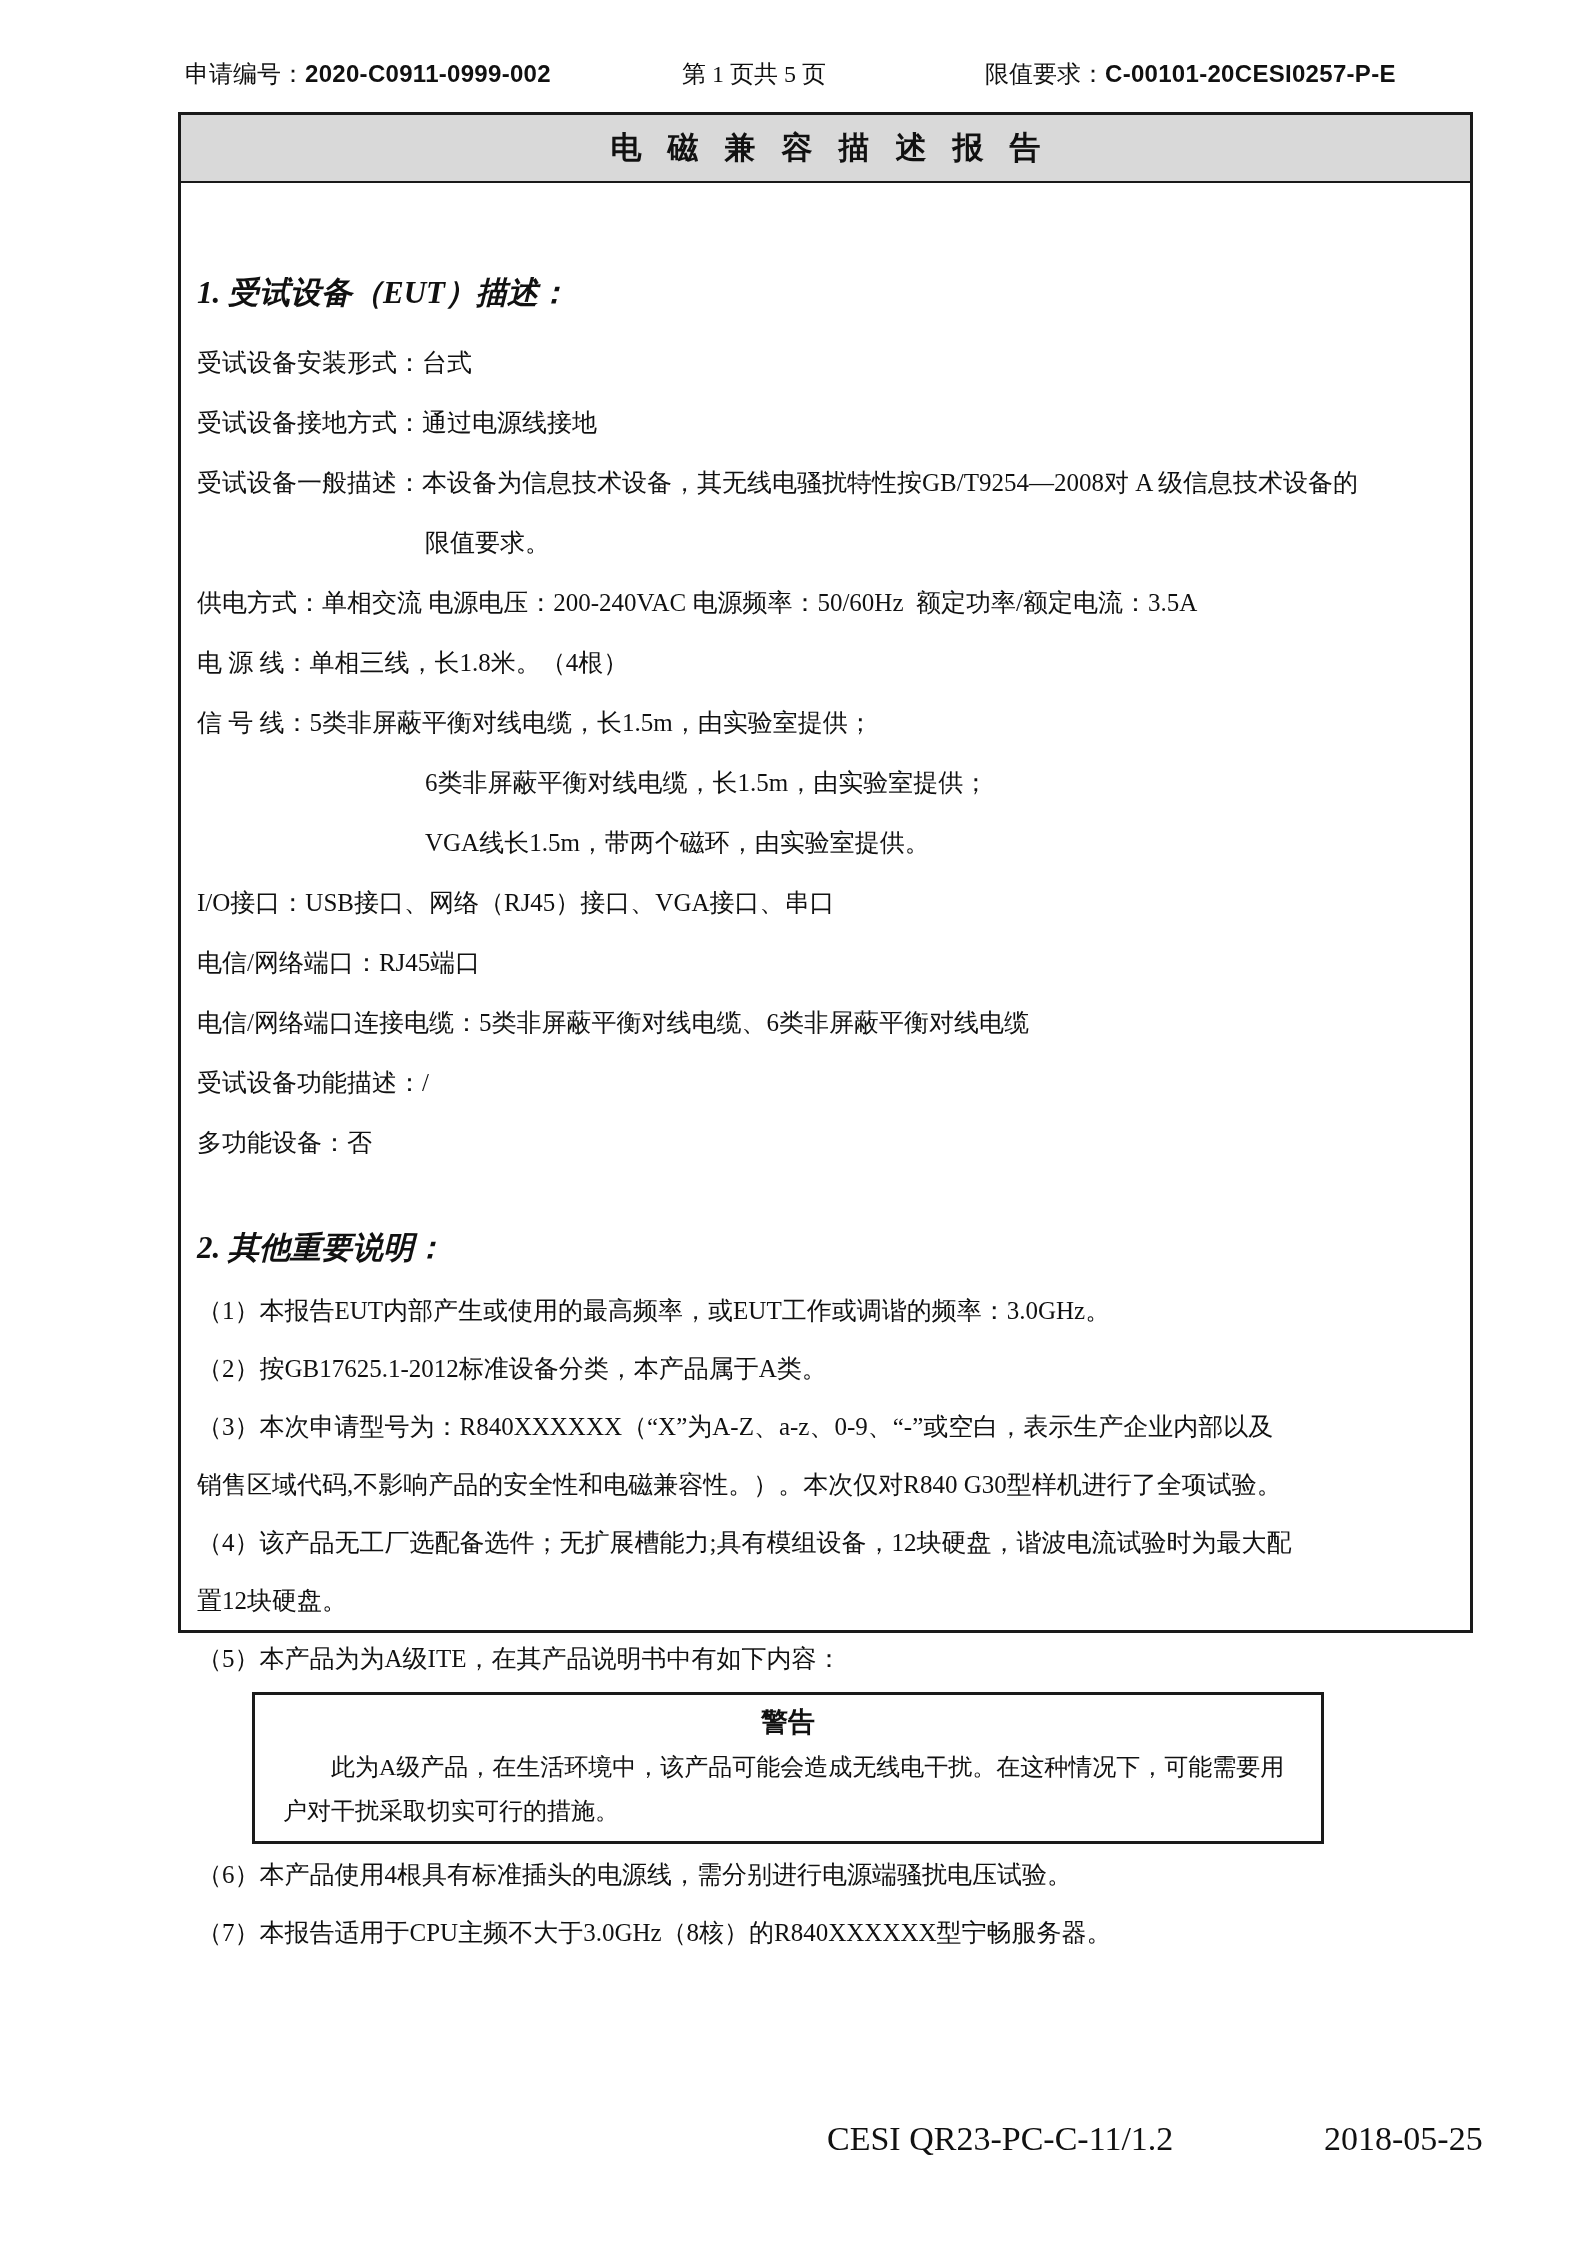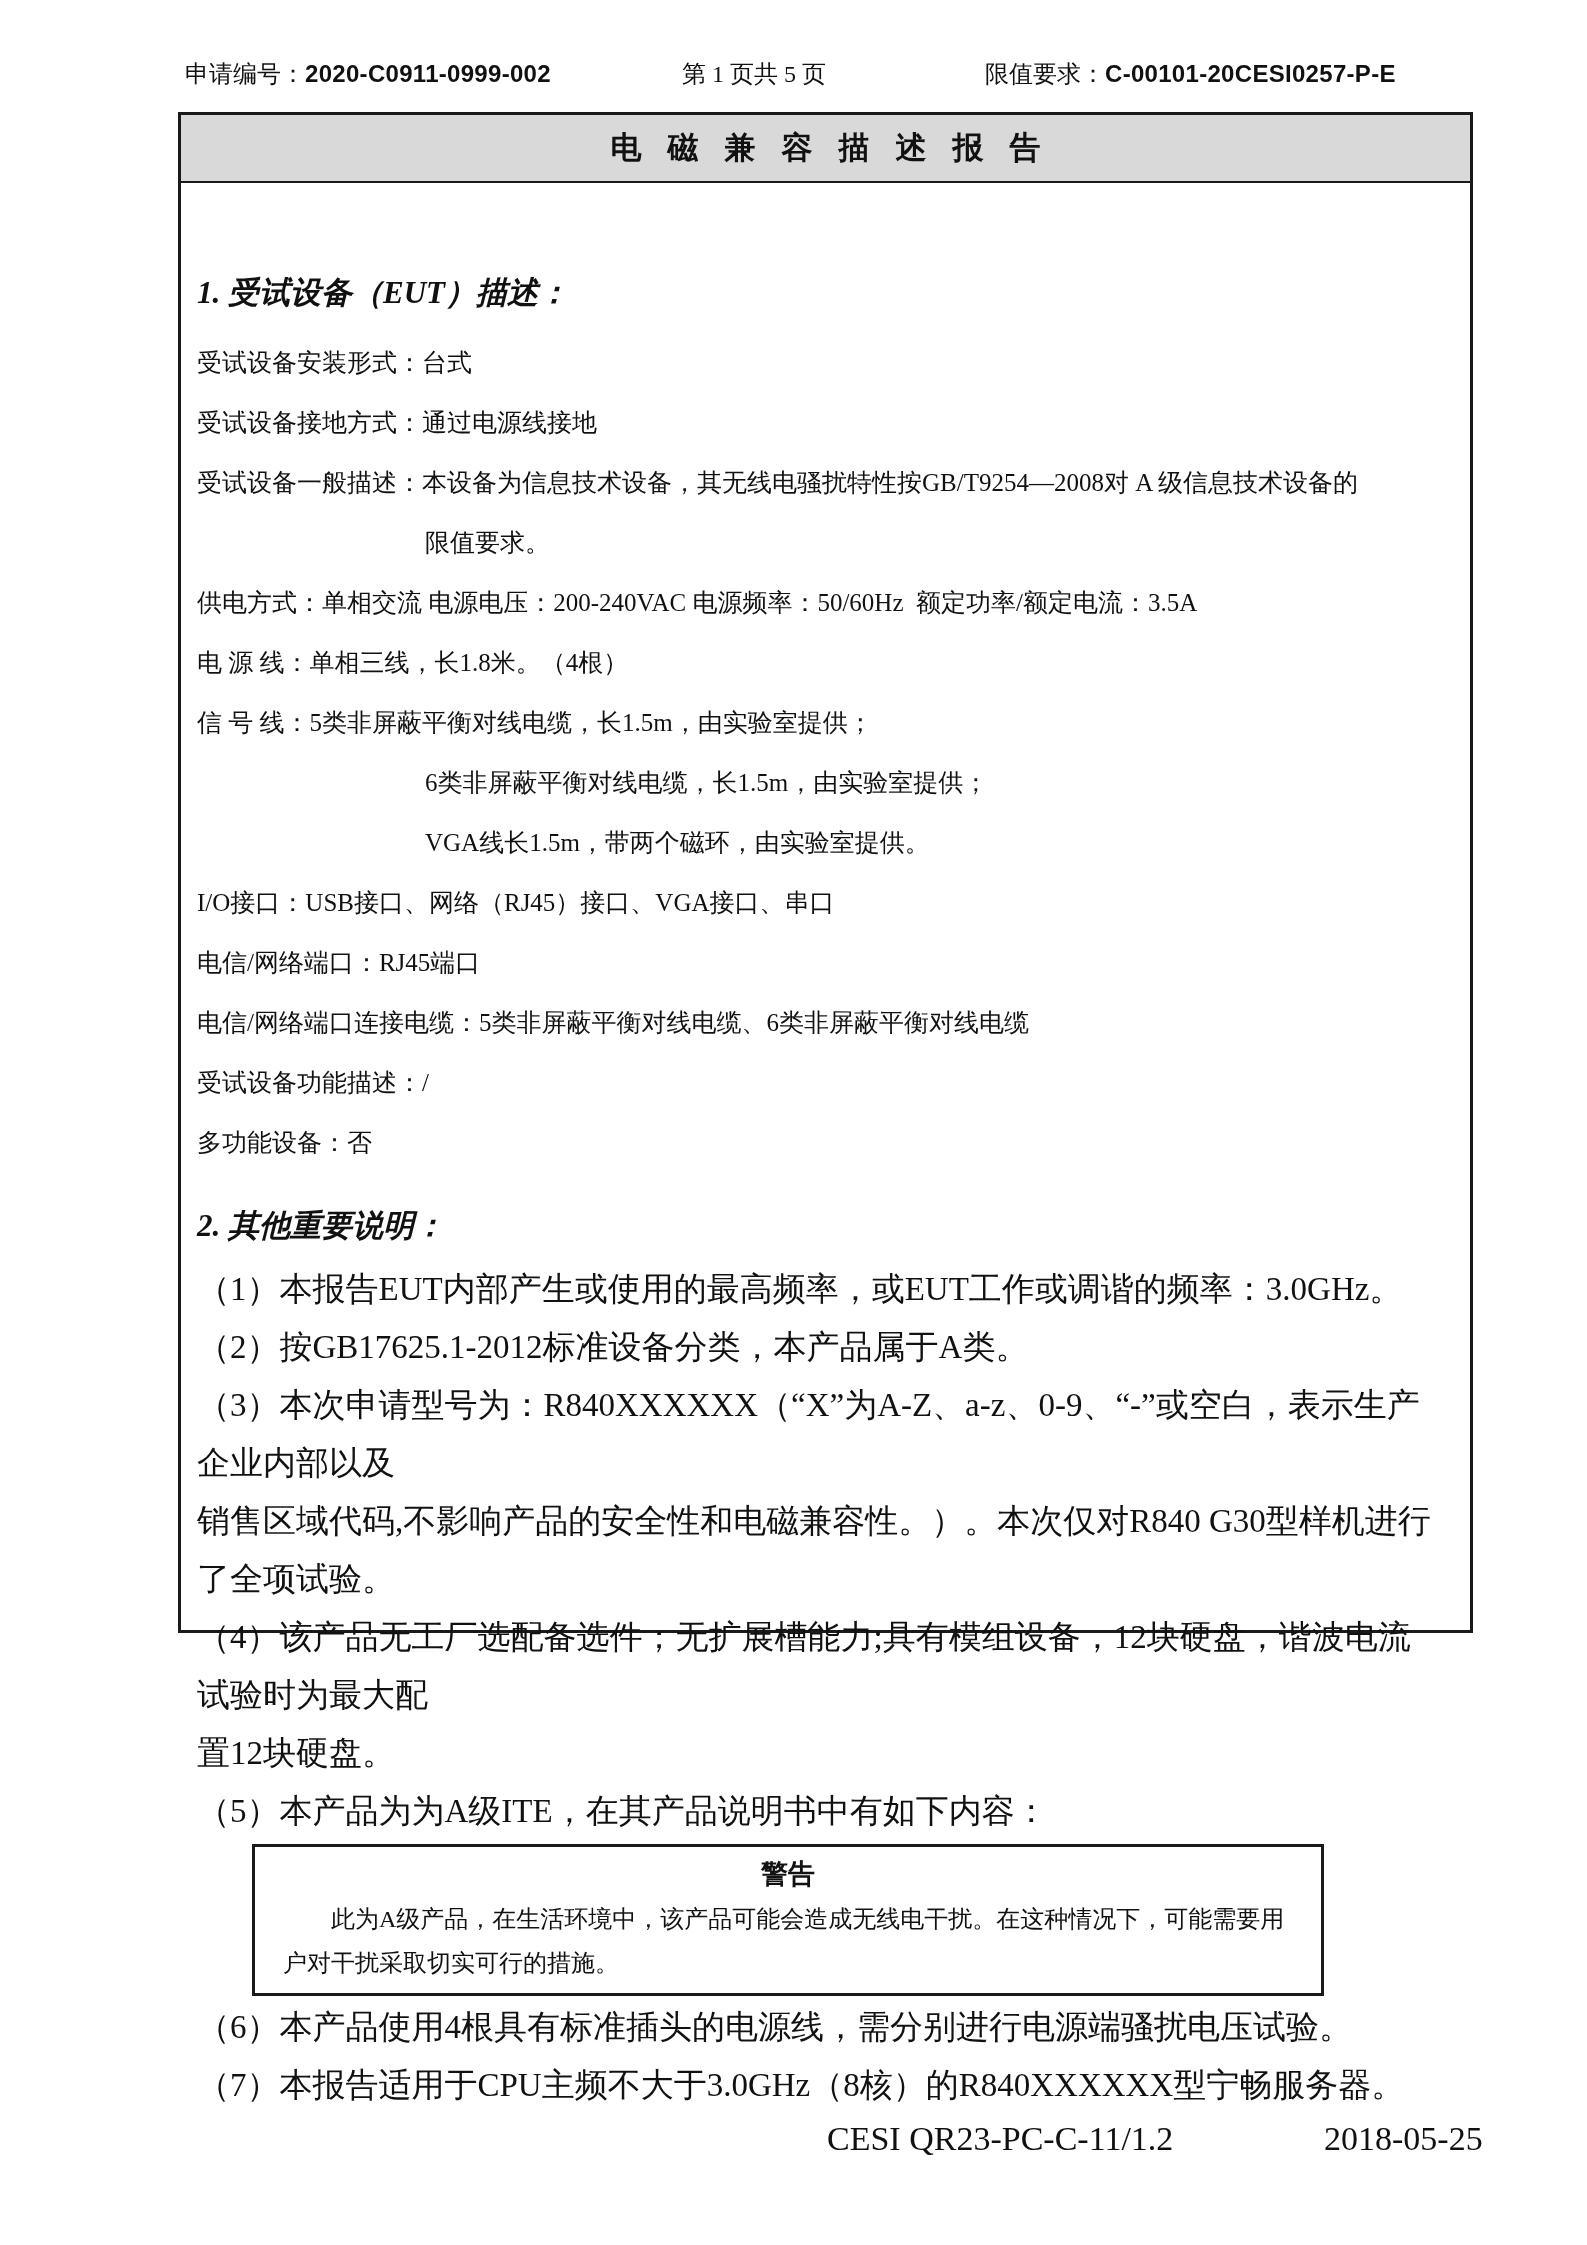--- a/index.html
+++ b/index.html
@@ -33,28 +33,28 @@
     display:flex; align-items:center; justify-content:center;
     font-size:31px; font-weight:600;
     letter-spacing:26px; padding-left:26px;
     box-sizing:content-box;
   }
 
   .content { padding:0 28px 0 16px; }
 
   .sec-heading { font-size:31px; font-weight:700; line-height:44px; margin:0;font-style:italic; }
   .sec1-heading { margin-top:88px; }
-  .sec2-heading { margin-top:31px; }
+  .sec2-heading { margin-top:53px; }
 
   .s1-lines { margin-top:18px; }
   .s1-line  { font-size:25px; line-height:60px; white-space:pre-wrap; }
   .hang     { padding-left:228px; }
 
   .s2-lines { margin-top:12px; }
-  .s2-line  { font-size:33px; line-height:58px; white-space:pre-wrap; }
+  .s2-line  { font-size:25px; line-height:58px; white-space:pre-wrap; }
 
   .warning-box {
     margin:4px 0 0 55px;
     width:1072px;
     box-sizing:border-box;
     border:3px solid #1a1a1a;
     padding:4px 28px 8px 28px;
     background:#ffffff;
   }
   .warning-title { text-align:center; font-size:27px; font-weight:700; line-height:46px; }

